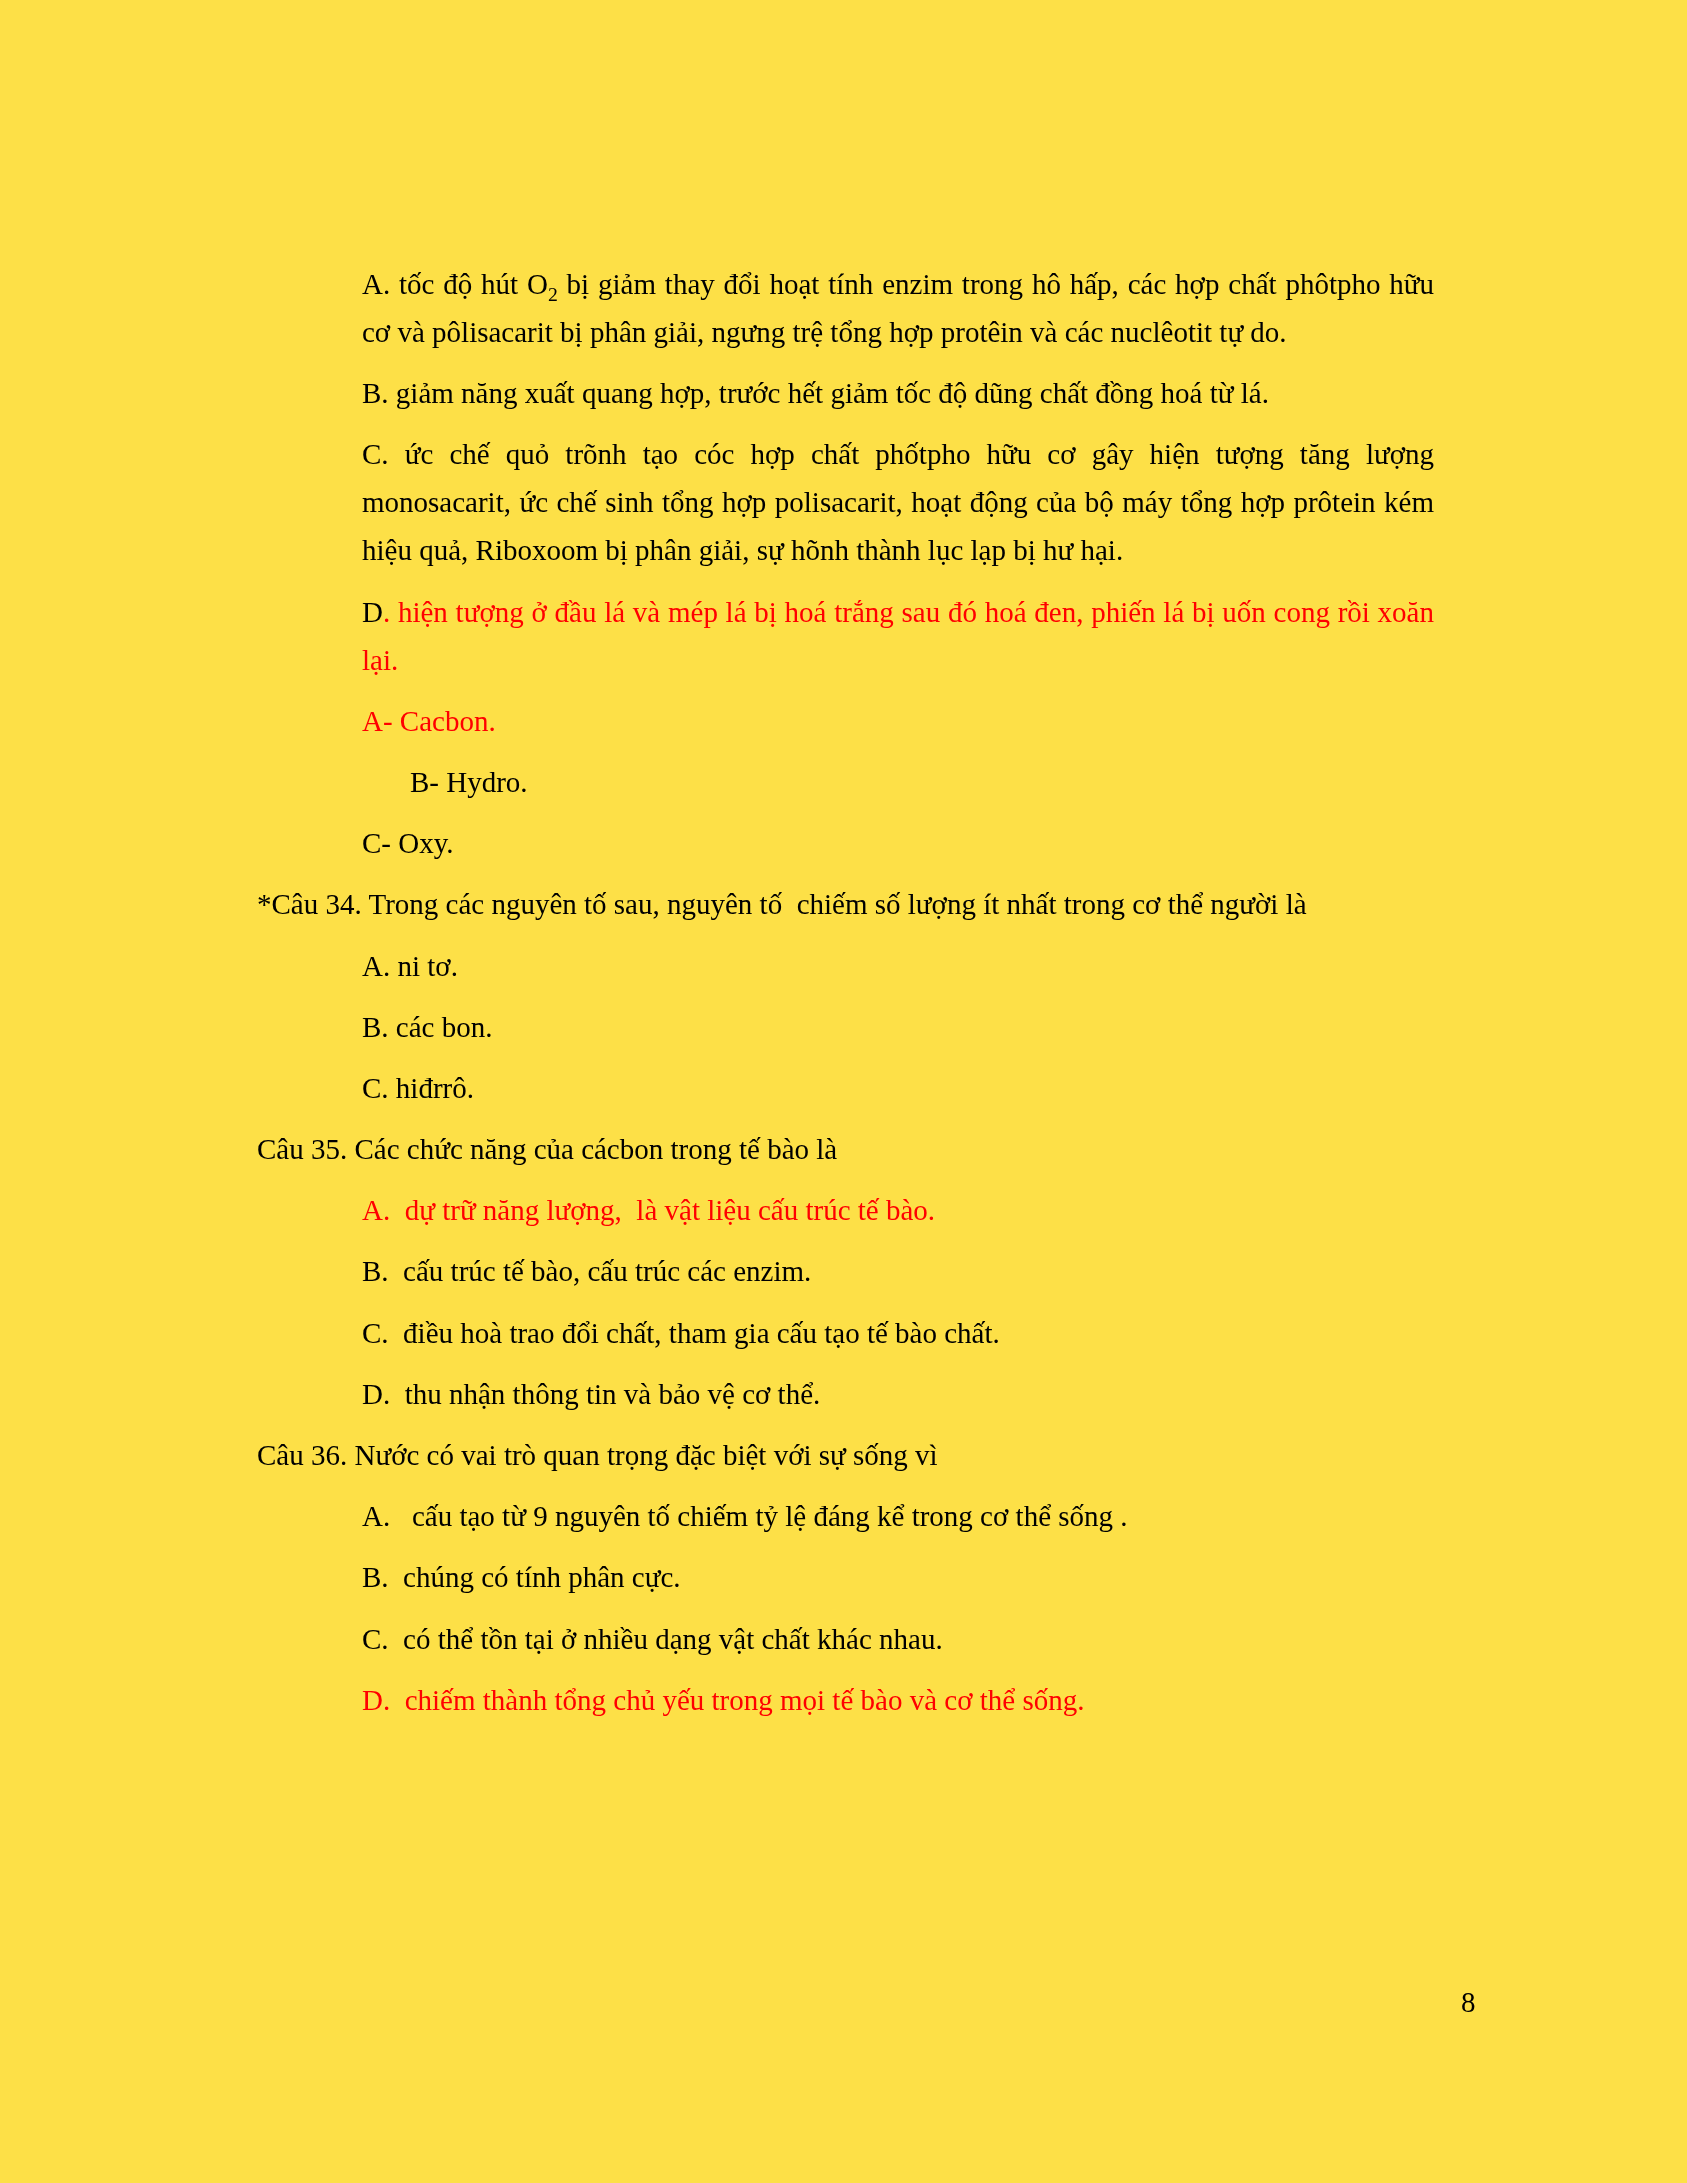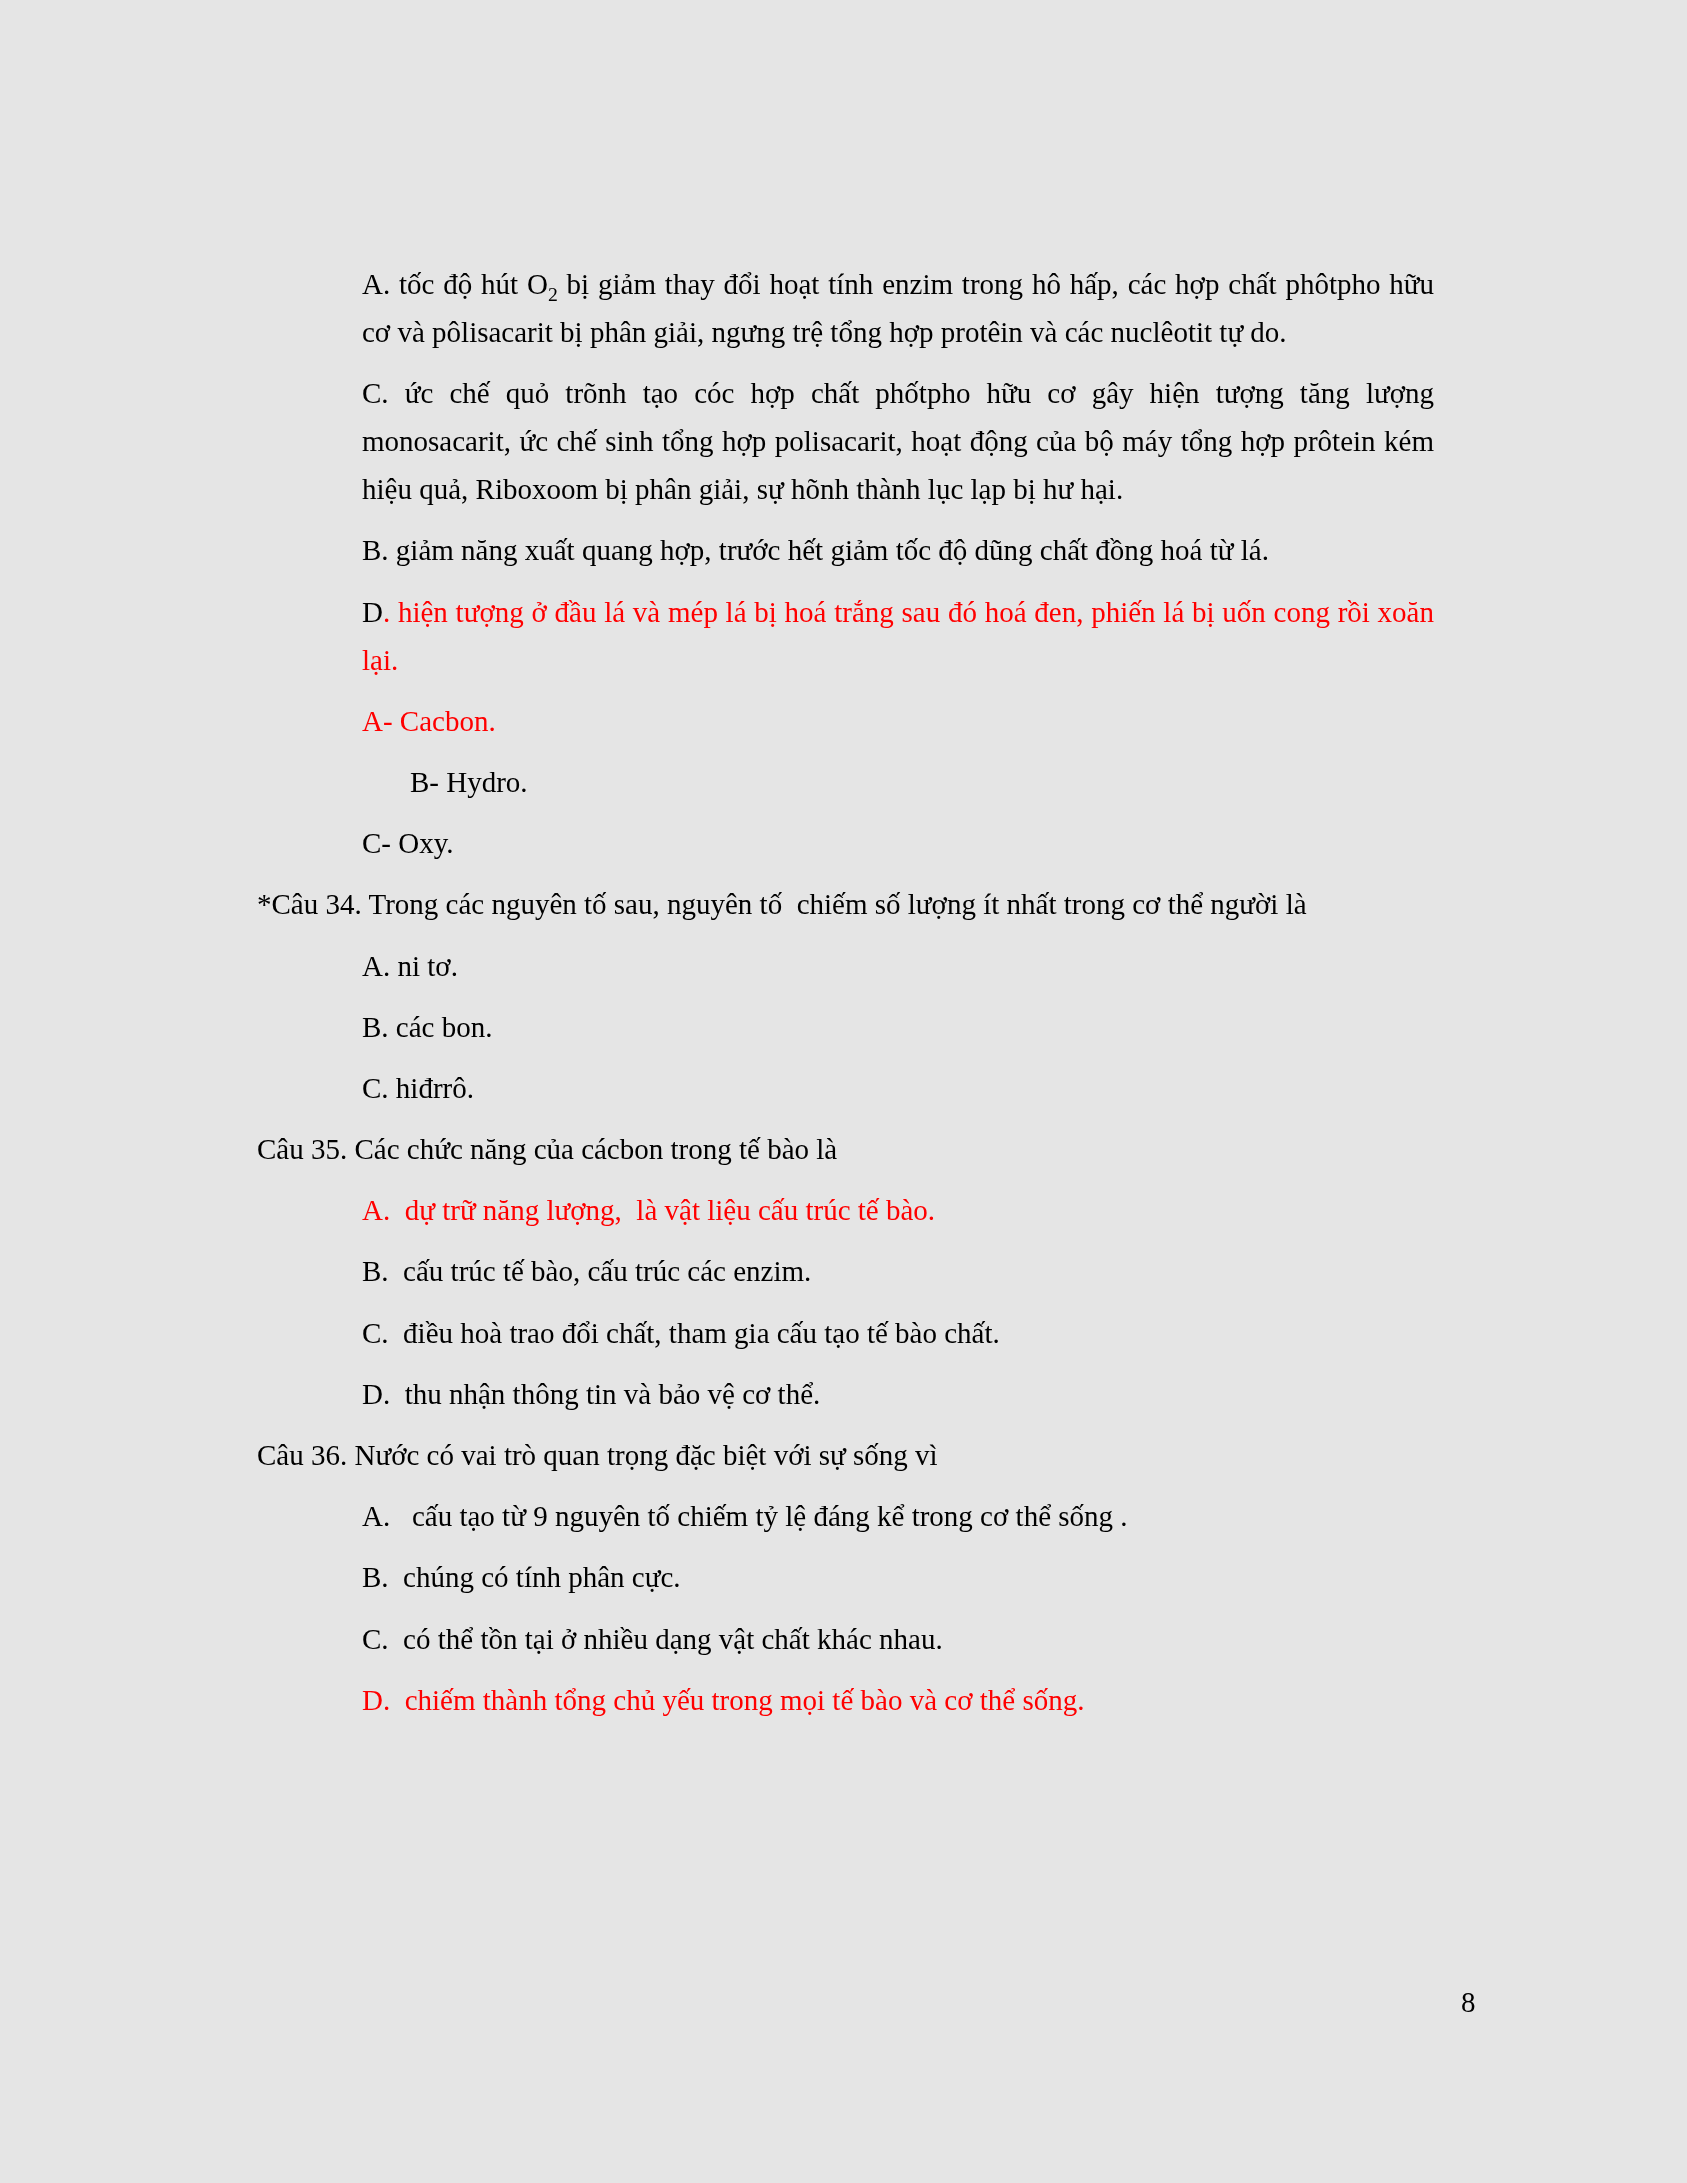--- a/index.html
+++ b/index.html
@@ -5,21 +5,21 @@
   * { box-sizing: border-box; }
   html, body {
     margin: 0;
     padding: 0;
     background: #ffffff;
   }
   .page {
     position: relative;
     width: 1687px;
     height: 2183px;
-    background: #e5e5e5;
+    background: #fde047;
     font-family: "Liberation Serif", "DejaVu Serif", serif;
     font-size: 29px;
     color: #000000;
     overflow: hidden;
   }
   .content {
     position: absolute;
     left: 257px;
     top: 260px;
     width: 1177px;
@@ -47,22 +47,22 @@
     line-height: 48px;
     color: #000000;
   }
 </style>
 </head>
 <body>
 
 <div class="page">
   <div class="content">
       <p class="block option"><span style="color: rgb(0, 0, 0);">A. tốc độ hút O</span><sub style="color: rgb(0, 0, 0);">2</sub><span style="color: rgb(0, 0, 0);"> bị giảm thay đổi hoạt tính enzim trong hô hấp, các hợp chất phôtpho hữu cơ và pôlisacarit bị phân giải, ngưng trệ tổng hợp protêin và các nuclêotit tự do.</span></p>
+      <p class="block option"><span style="color: rgb(0, 0, 0);">B. giảm năng xuất quang hợp, trước hết giảm tốc độ dũng chất đồng hoá từ lá.</span></p>
       <p class="block option"><span style="color: rgb(0, 0, 0);">C. ức chế quỏ trõnh tạo cóc hợp chất phốtpho hữu cơ gây hiện tượng tăng lượng monosacarit, ức chế sinh tổng hợp polisacarit, hoạt động của bộ máy tổng hợp prôtein kém hiệu quả, Riboxoom bị phân giải, sự hõnh thành lục lạp bị hư hại.</span></p>
-      <p class="block option"><span style="color: rgb(0, 0, 0);">B. giảm năng xuất quang hợp, trước hết giảm tốc độ dũng chất đồng hoá từ lá.</span></p>
       <p class="block option"><span style="color: rgb(0, 0, 0);">D</span><span style="color: rgb(255, 0, 0);">. hiện tượng ở đầu lá và mép lá bị hoá trắng sau đó hoá đen, phiến lá bị uốn cong rồi xoăn lại.</span></p>
       <p class="block option"><span style="color: rgb(255, 0, 0);">A- Cacbon.</span></p>
       <p class="block option"><span style="color: rgb(0, 0, 0); margin-left: 48px;">B- Hydro.</span></p>
       <p class="block option"><span style="color: rgb(0, 0, 0);">C- Oxy.</span></p>
       <p class="block question"><span style="color: rgb(0, 0, 0);">*Câu 34. Trong các nguyên tố sau, nguyên tố  chiếm số lượng ít nhất trong cơ thể người là</span></p>
       <p class="block option"><span style="color: rgb(0, 0, 0);">A. ni tơ.</span></p>
       <p class="block option"><span style="color: rgb(0, 0, 0);">B. các bon.</span></p>
       <p class="block option"><span style="color: rgb(0, 0, 0);">C. hiđrrô.</span></p>
       <p class="block question"><span style="color: rgb(0, 0, 0);">Câu 35. Các chức năng của cácbon trong tế bào là</span></p>
       <p class="block option"><span style="color: rgb(255, 0, 0);">A.  dự trữ năng lượng,  là vật liệu cấu trúc tế bào.</span></p>

